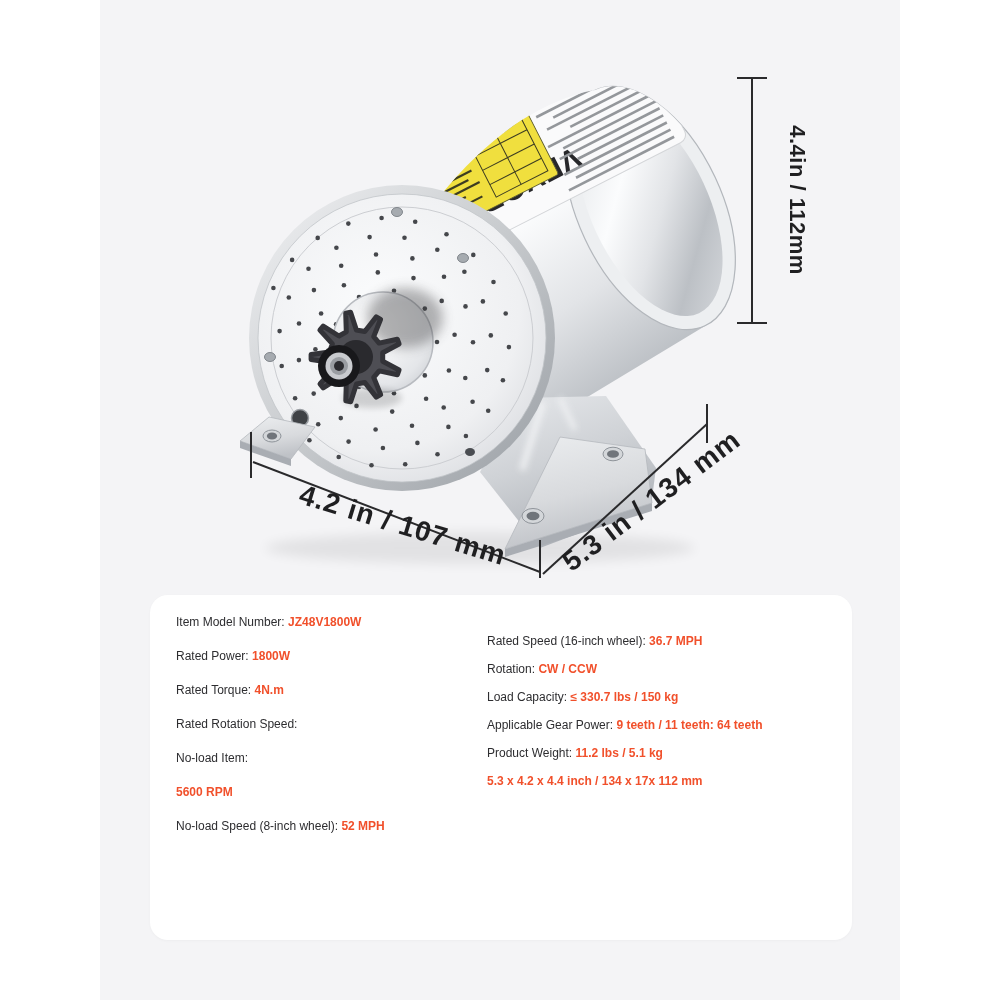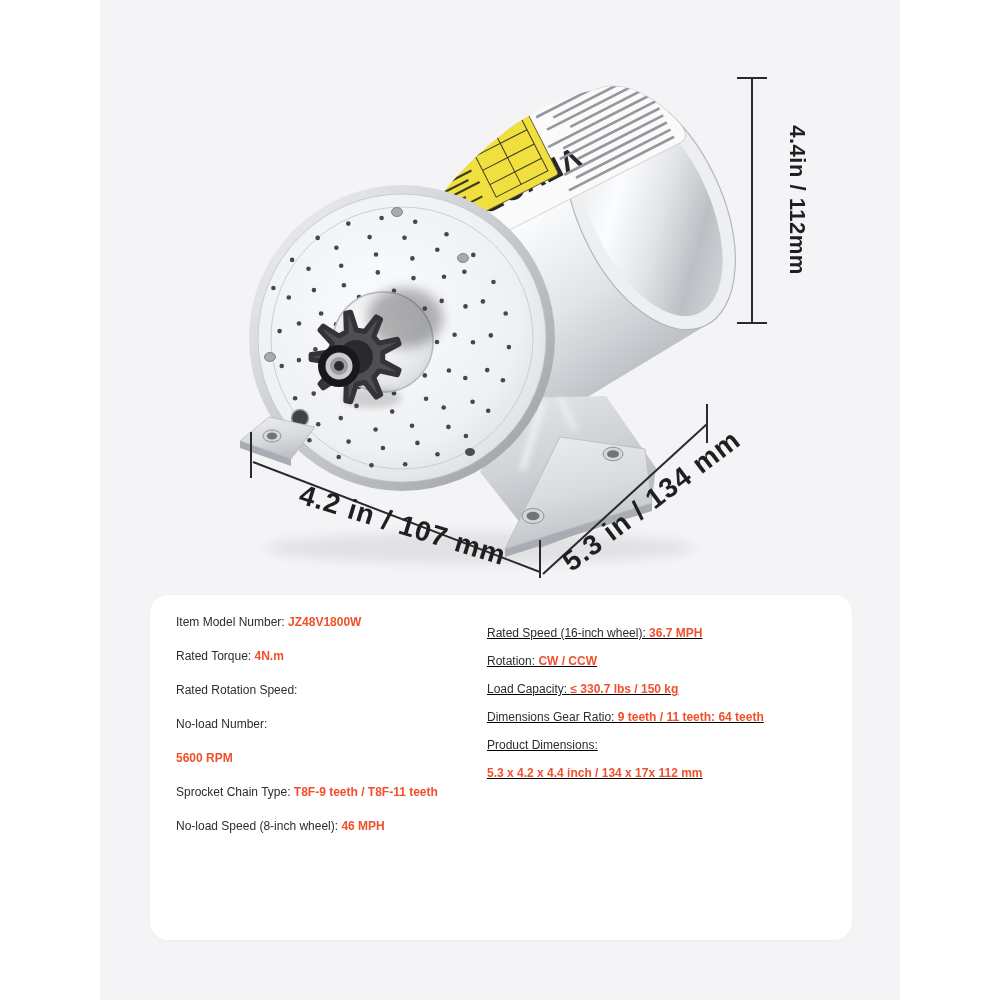--- a/index.html
+++ b/index.html
@@ -4,21 +4,21 @@
 <style>
   html,body{margin:0;padding:0;background:#fff;}
   .canvas{position:relative;width:1000px;height:1000px;background:#ffffff;overflow:hidden;
           font-family:"Liberation Sans",sans-serif;}
   .stage{position:absolute;left:100px;top:0;width:800px;height:1000px;background:#f4f4f6;}
   svg.photo{position:absolute;left:0;top:0;z-index:1;}
   .spec-panel{position:absolute;left:150px;top:595px;width:702px;height:345px;background:#ffffff;
               border-radius:18px;z-index:2;box-shadow:0 1px 3px rgba(0,0,0,0.03);}
   .spec-col{position:absolute;top:17px;}
   .spec-col.left{left:26px;}
-  .spec-col.right{left:337px;top:28px;text-decoration:underline;}
+  .spec-col.right{left:337px;top:36px;}
   .spec-row{font-size:12px;line-height:21px;color:#2d2d30;white-space:nowrap;}
   .spec-col.left .spec-row{margin-bottom:13px;}
   .spec-col.right .spec-row{margin-bottom:7px;}
   .spec-value{color:var(--accent,#f1502b);font-weight:700;}
   .dim-text{font-weight:700;fill:#1f1f21;}
 </style>
 </head>
 <body>
 
 <div class="canvas">
@@ -261,29 +261,29 @@
       <line x1="737" y1="323" x2="767" y2="323"></line>
     </g>
     <text class="dim-text" transform="translate(400,534) rotate(17)" text-anchor="middle" font-size="28" letter-spacing="1">4.2 in / 107 mm</text>
     <text class="dim-text" transform="translate(657,508) rotate(-37)" text-anchor="middle" font-size="28" letter-spacing="1">5.3 in / 134 mm</text>
     <text class="dim-text" transform="translate(790,200) rotate(90)" text-anchor="middle" font-size="22" letter-spacing="0.5">4.4in / 112mm</text>
   </svg>
 
   <div class="spec-panel">
     <div class="spec-col left" id="spec-col-left">
         <div class="spec-row"><span class="spec-label">Item Model Number: </span><span class="spec-value">JZ48V1800W</span></div>
+        <div class="spec-row"><span class="spec-label">Rated Power: </span><span class="spec-value">1800W</span></div>
         <div class="spec-row"><span class="spec-label">Rated Torque: </span><span class="spec-value">4N.m</span></div>
         <div class="spec-row"><span class="spec-label">Rated Rotation Speed: </span></div>
-        <div class="spec-row"><span class="spec-label">No-load Number: </span></div>
+        <div class="spec-row"><span class="spec-label">No-load Item: </span></div>
         <div class="spec-row"><span class="spec-value">5600 RPM</span></div>
-        <div class="spec-row"><span class="spec-label">Sprocket Chain Type: </span><span class="spec-value">T8F-9 teeth / T8F-11 teeth</span></div>
-        <div class="spec-row"><span class="spec-label">No-load Speed (8-inch wheel): </span><span class="spec-value">46 MPH</span></div>
+        <div class="spec-row"><span class="spec-label">No-load Speed (8-inch wheel): </span><span class="spec-value">52 MPH</span></div>
       </div>
     <div class="spec-col right" id="spec-col-right">
         <div class="spec-row"><span class="spec-label">Rated Speed (16-inch wheel): </span><span class="spec-value">36.7 MPH</span></div>
         <div class="spec-row"><span class="spec-label">Rotation: </span><span class="spec-value">CW / CCW</span></div>
         <div class="spec-row"><span class="spec-label">Load Capacity: </span><span class="spec-value">≤ 330.7 lbs / 150 kg</span></div>
-        <div class="spec-row"><span class="spec-label">Dimensions Gear Ratio: </span><span class="spec-value">9 teeth / 11 teeth: 64 teeth</span></div>
-        <div class="spec-row"><span class="spec-label">Product Dimensions: </span></div>
+        <div class="spec-row"><span class="spec-label">Applicable Gear Power: </span><span class="spec-value">9 teeth / 11 teeth: 64 teeth</span></div>
+        <div class="spec-row"><span class="spec-label">Product Weight: </span><span class="spec-value">11.2 lbs / 5.1 kg</span></div>
         <div class="spec-row"><span class="spec-value">5.3 x 4.2 x 4.4 inch / 134 x 17x 112 mm</span></div>
       </div>
   </div>
 </div>
 
 </body></html>

